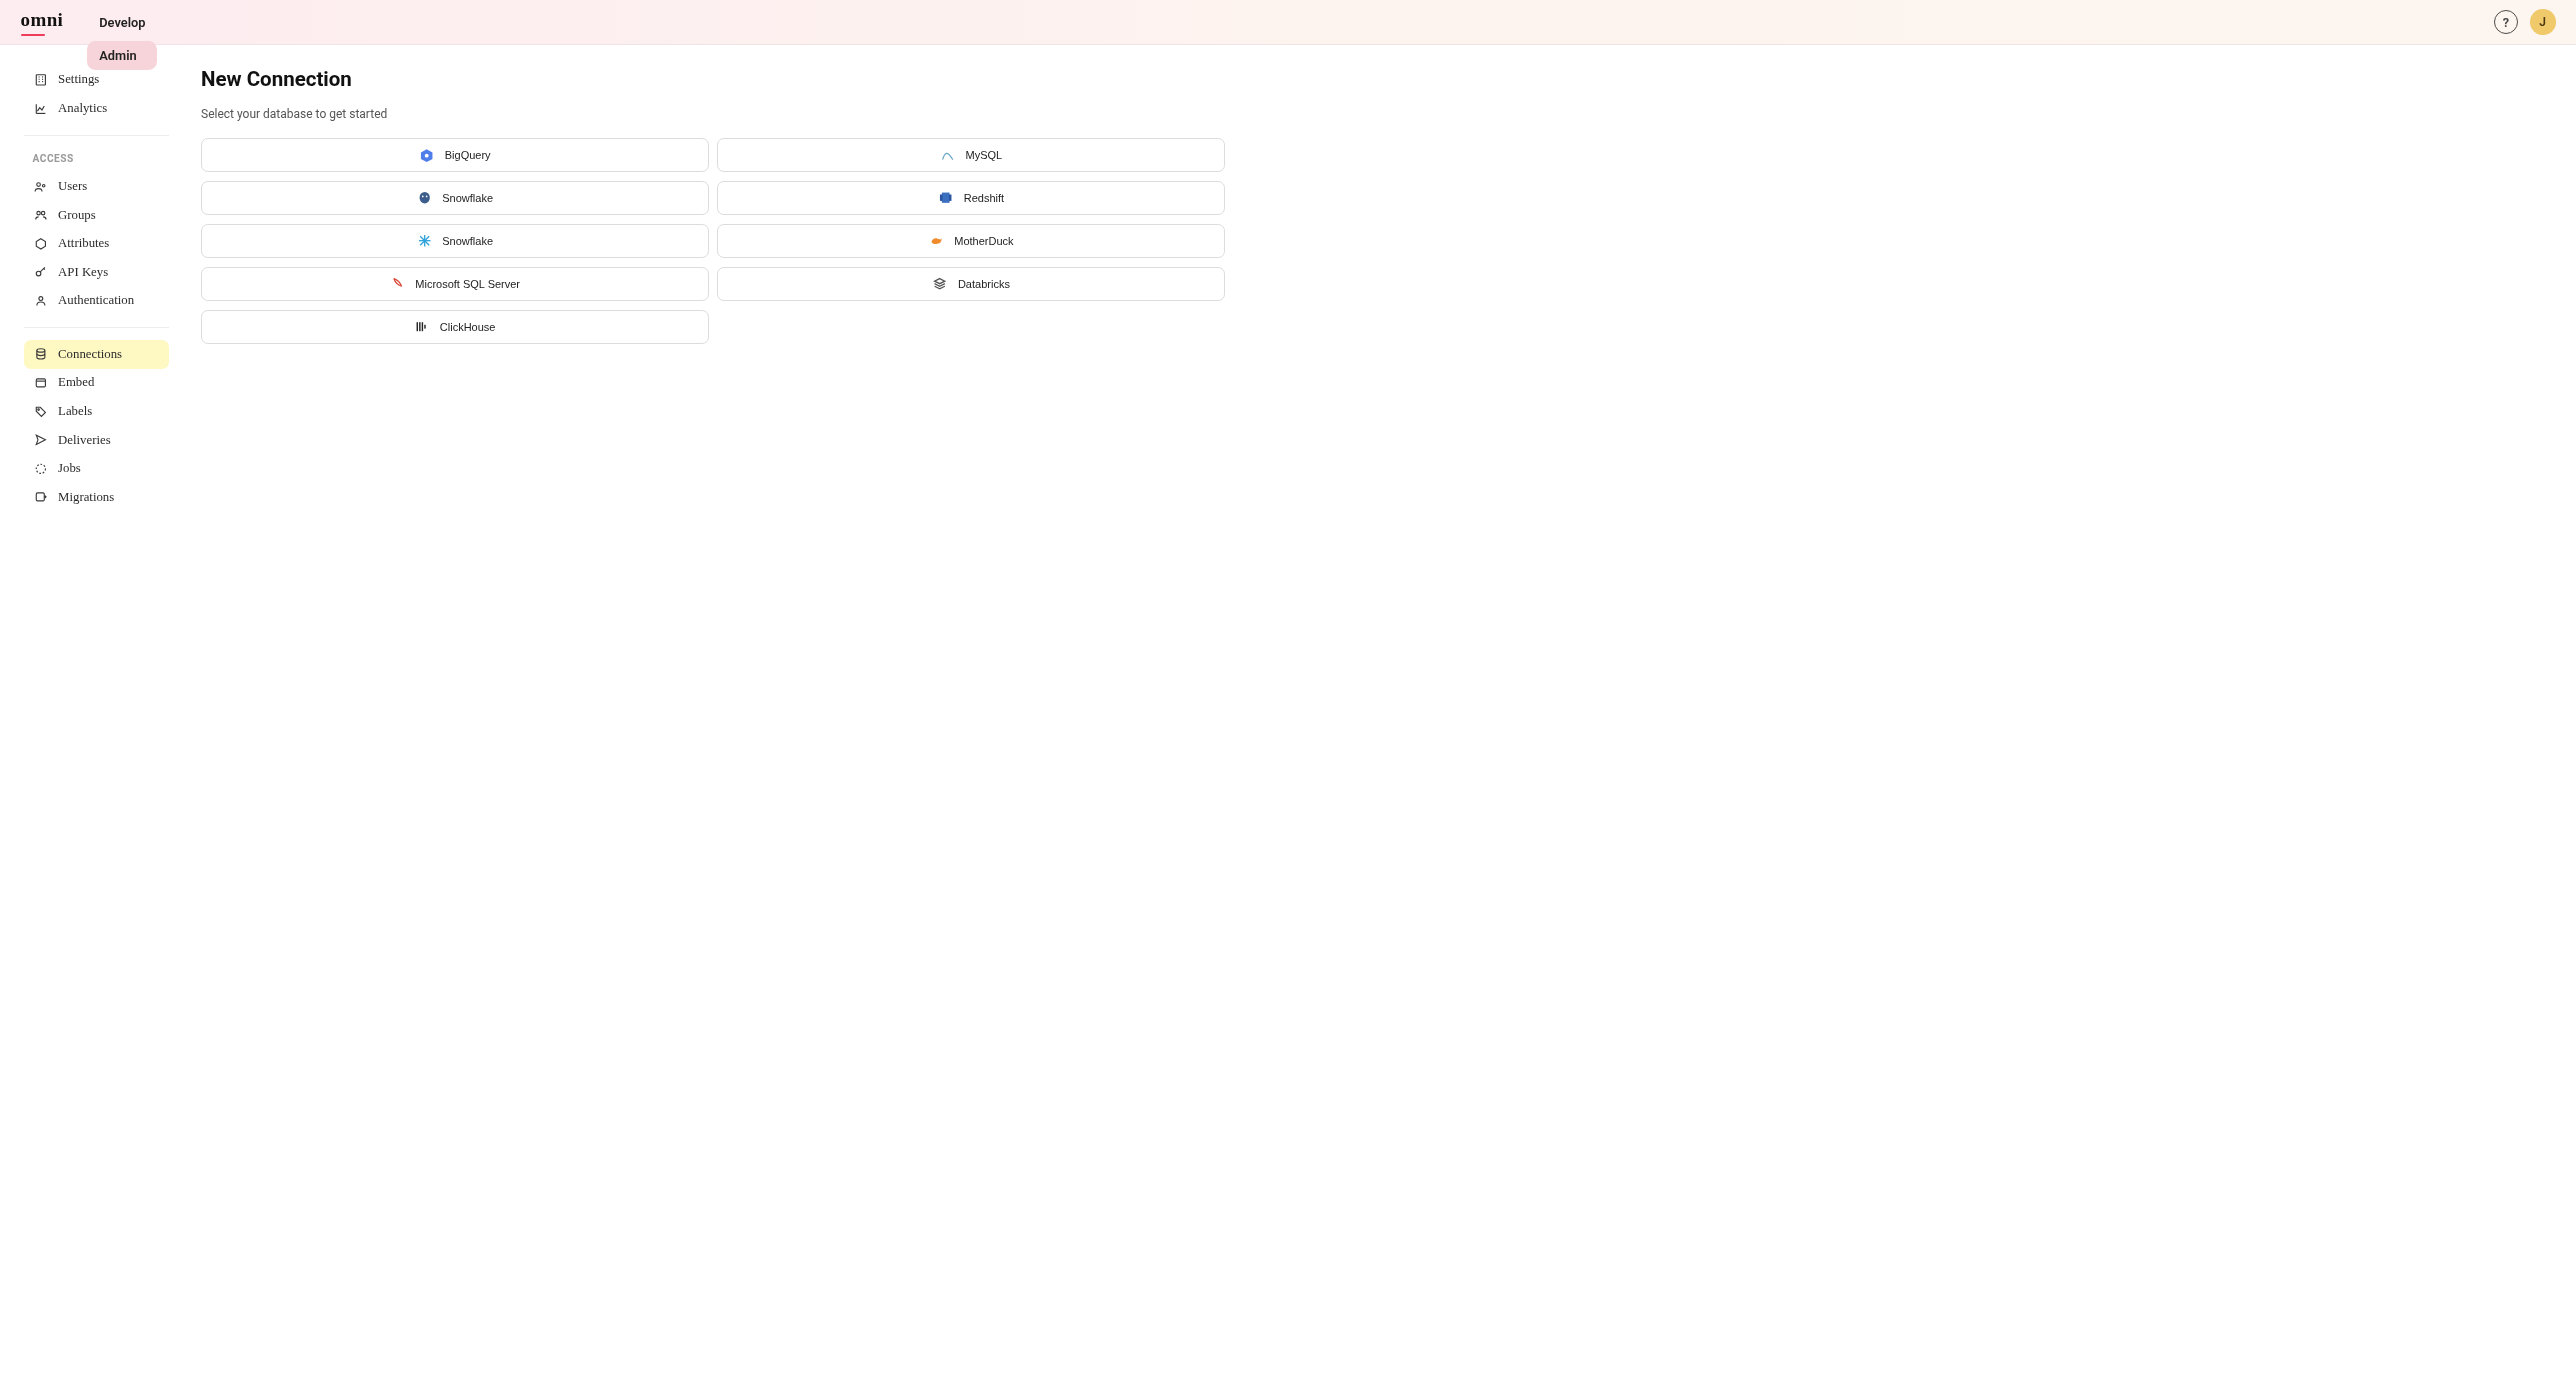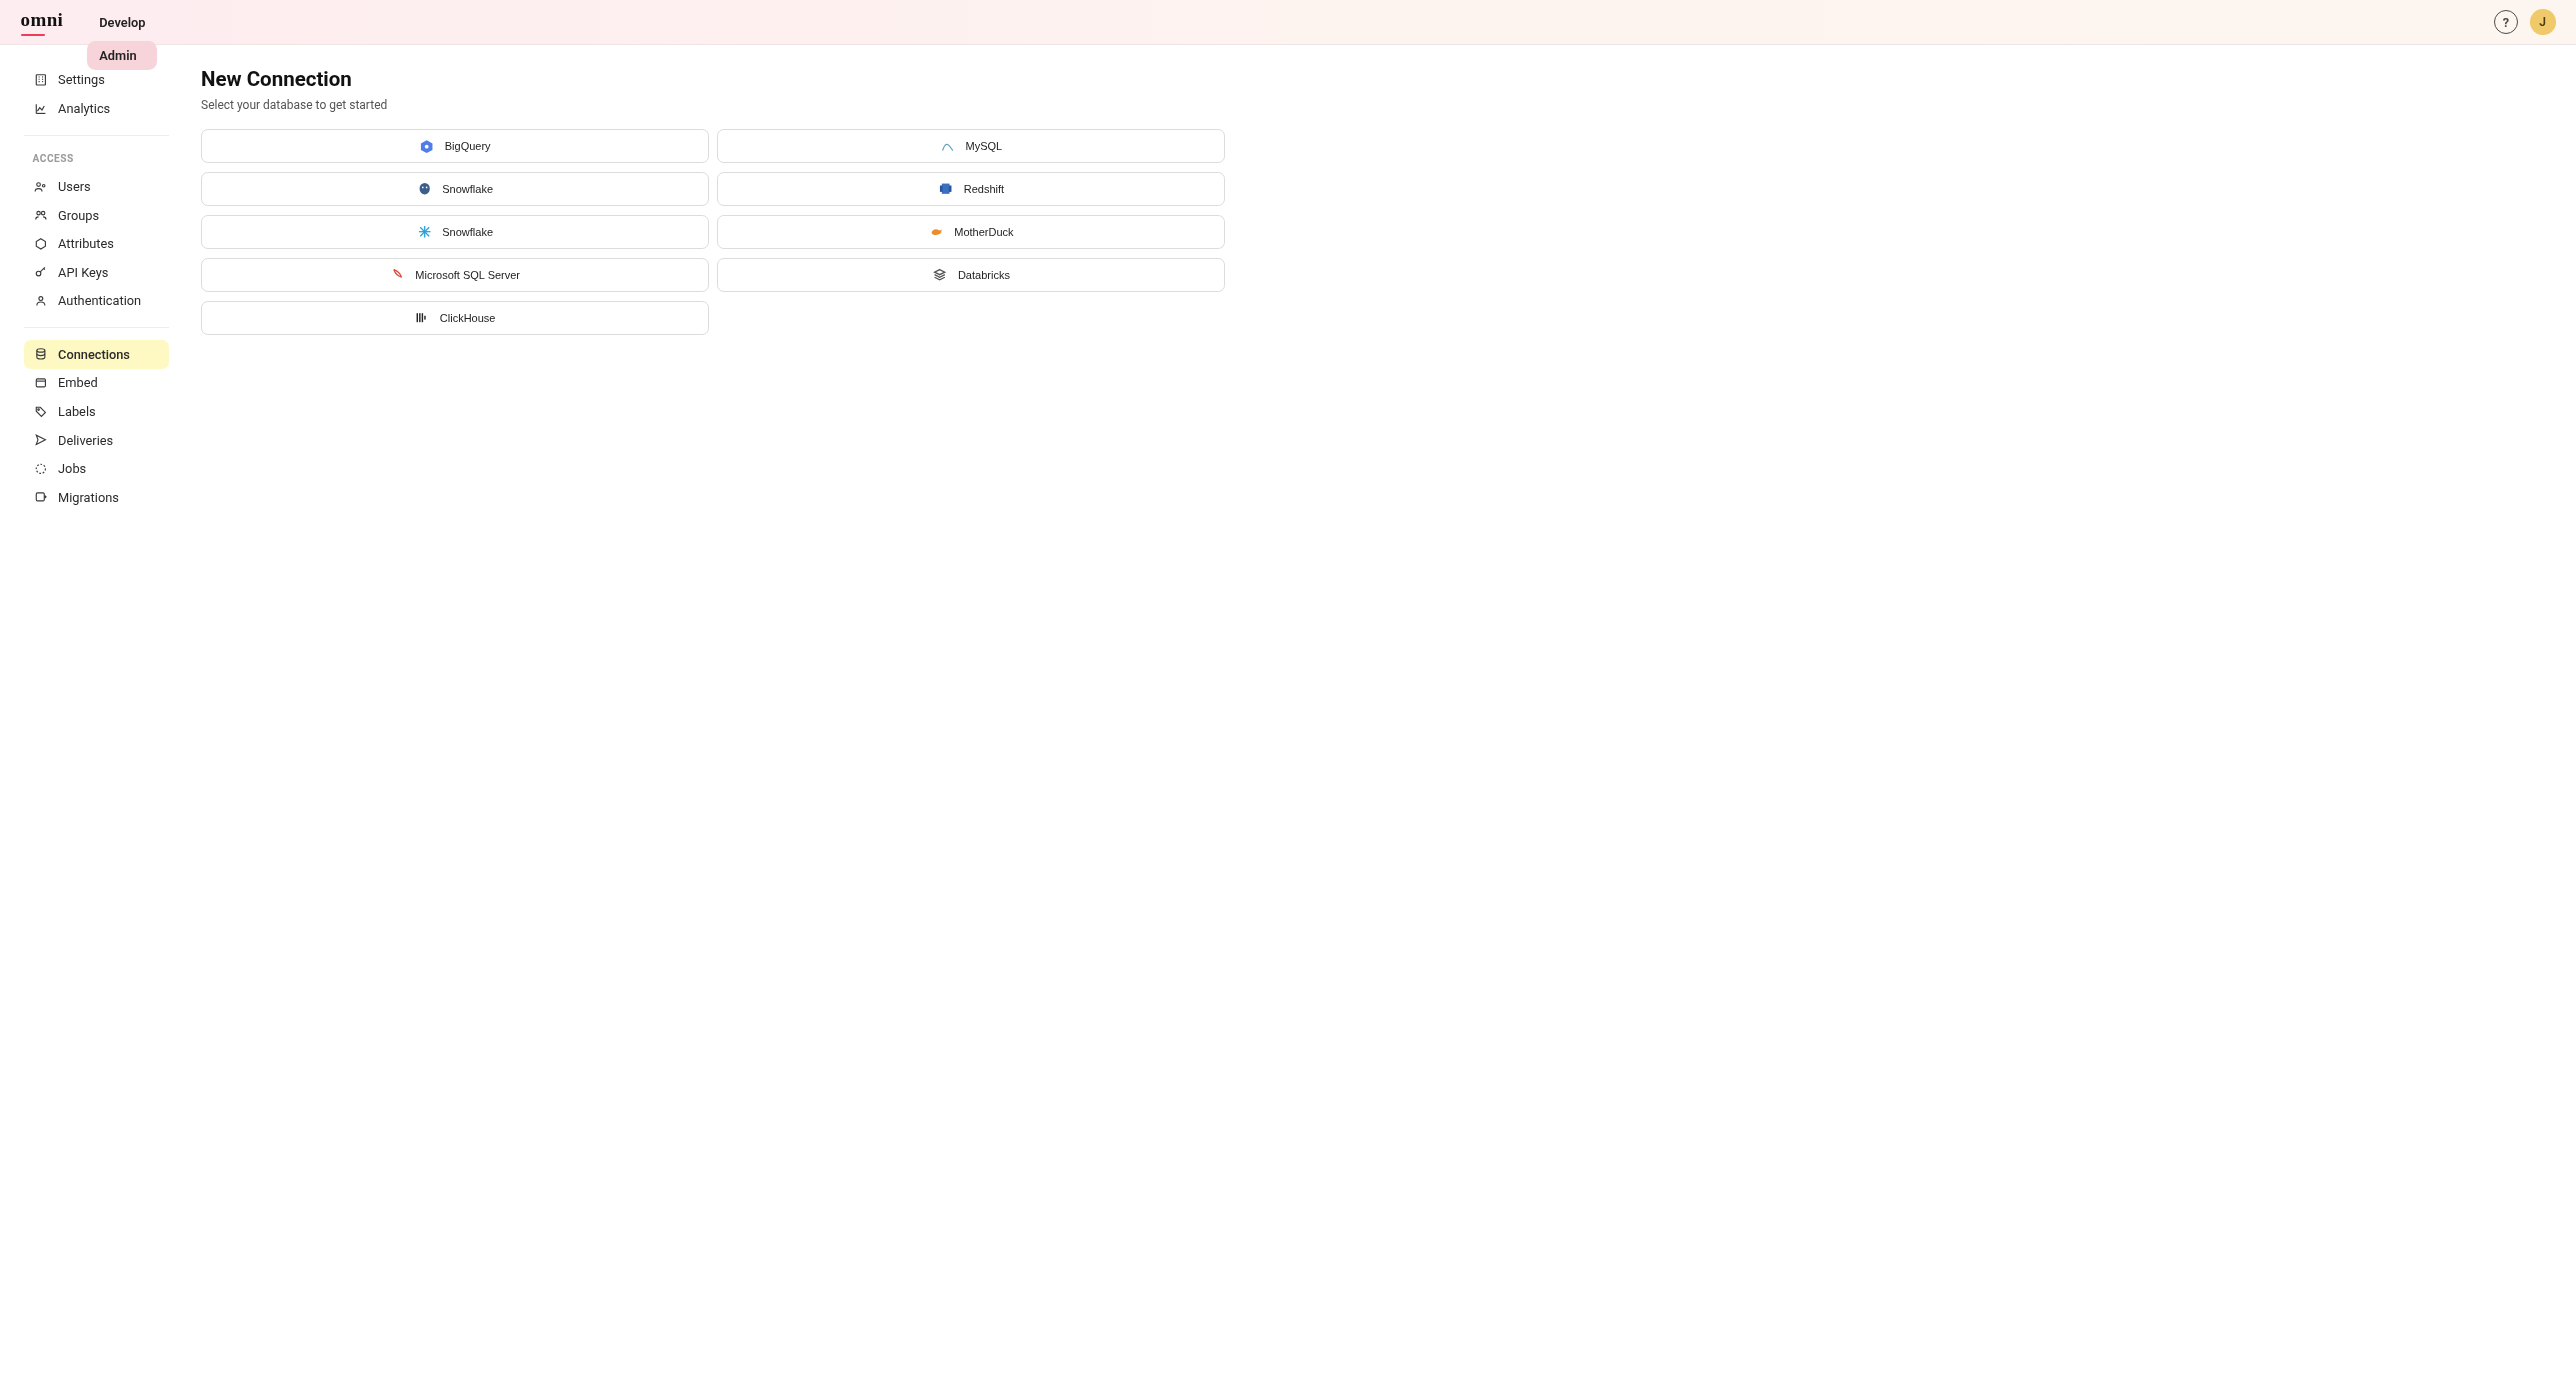--- a/index.html
+++ b/index.html
@@ -102,40 +102,41 @@
     color: #9a9a9a;
     padding: 5.1px 8.5px 8.5px 8.5px;
   }
   .side-item {
     display: flex; align-items: center; gap: 10.2px;
     padding: 6.8px 10.2px;
     border-radius: 6.8px;
     color: #2b2b2b;
     font-size: 12.8px;
     cursor: pointer;
+    font-family: Liberation Serif, serif;
   }
   .side-item .ico {
     width: 13.7px; height: 13.7px; flex: 0 0 13.7px;
     color: #3a3a3a;
   }
   .side-item.active {
     background: #fef9c3;
     font-weight: 500;
   }
 
   
   .main {
     flex: 1;
     padding: 22px 34px 34px 17px;
   }
   .page-title {
     font-size: 20.5px;
     font-weight: 700;
     color: #111;
-    margin-bottom: 7px;
+    margin-bottom: 16px;
   }
   .page-sub {
     font-size: 12px;
     color: #555;
     margin-bottom: 17px;
   }
   .grid {
     display: grid;
     grid-template-columns: 1fr 1fr;
     gap: 8.5px 8.5px;

